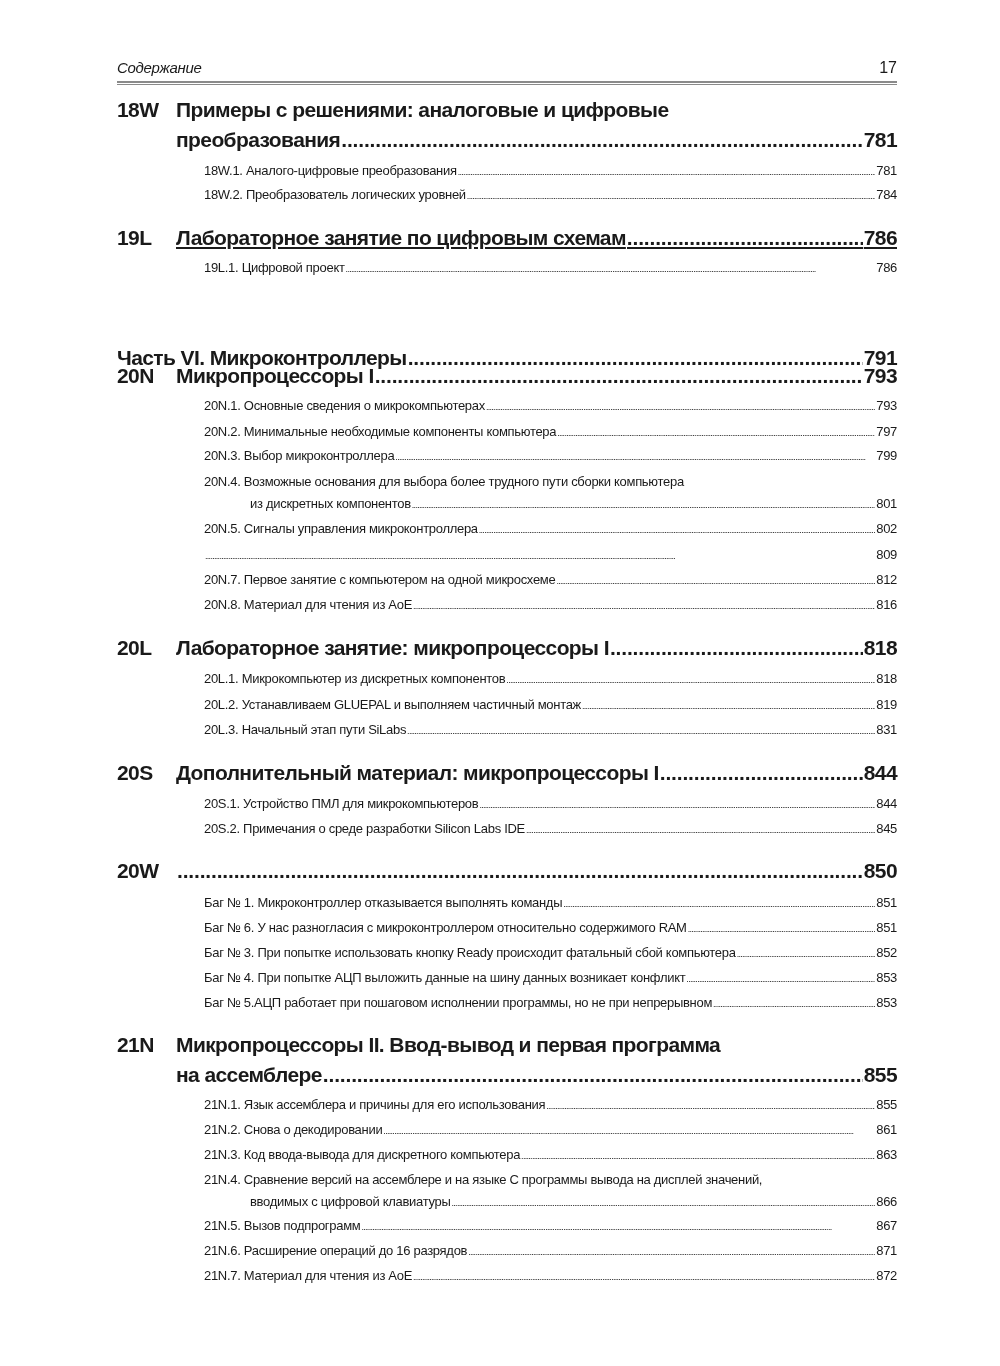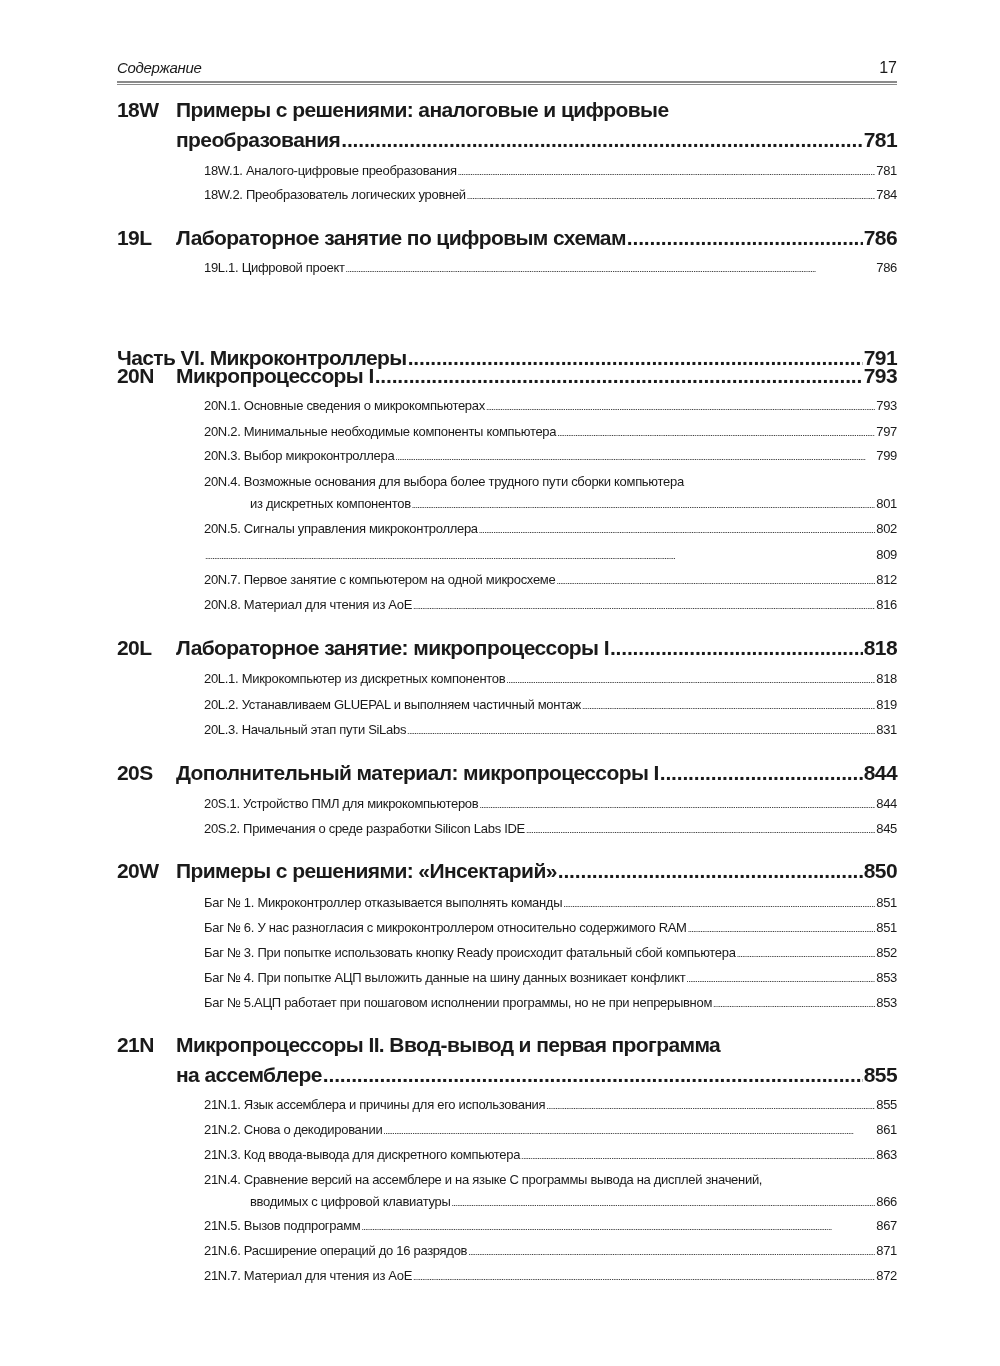--- a/index.html
+++ b/index.html
@@ -68,21 +68,21 @@
     <div class="entry sub" style="top:187px;">
       <div class="line">
           <span>18W.2. Преобразователь логических уровней</span>
           <span class="leader"></span>
           <span class="pg">784</span>
         </div>
     </div>
 
     <div class="entry chap" style="top:226px;">
       <span class="num">19L</span>
-      <div class="line" style="top:0;">
+      <div class="line" style="top:0;text-decoration:underline;">
         <span>Лабораторное занятие по цифровым схемам</span>
         <span class="leader"></span>
         <span class="pg">786</span>
       </div>
     </div>
     <div class="entry sub" style="top:260px;">
       <div class="line">
           <span>19L.1. Цифровой проект</span>
           <span class="leader"></span>
           <span class="pg">786</span>
@@ -213,21 +213,20 @@
       <div class="line">
           <span>20S.2. Примечания о среде разработки Silicon Labs IDE</span>
           <span class="leader"></span>
           <span class="pg">845</span>
         </div>
     </div>
 
     <div class="entry chap" style="top:859px;">
       <span class="num">20W</span>
       <div class="line" style="top:0;">
-        <span>Примеры с решениями: «Инсектарий»</span>
         <span class="leader"></span>
         <span class="pg">850</span>
       </div>
     </div>
     <div class="entry sub" style="top:895px;">
       <div class="line">
           <span>Баг № 1. Микроконтроллер отказывается выполнять команды</span>
           <span class="leader"></span>
           <span class="pg">851</span>
         </div>

